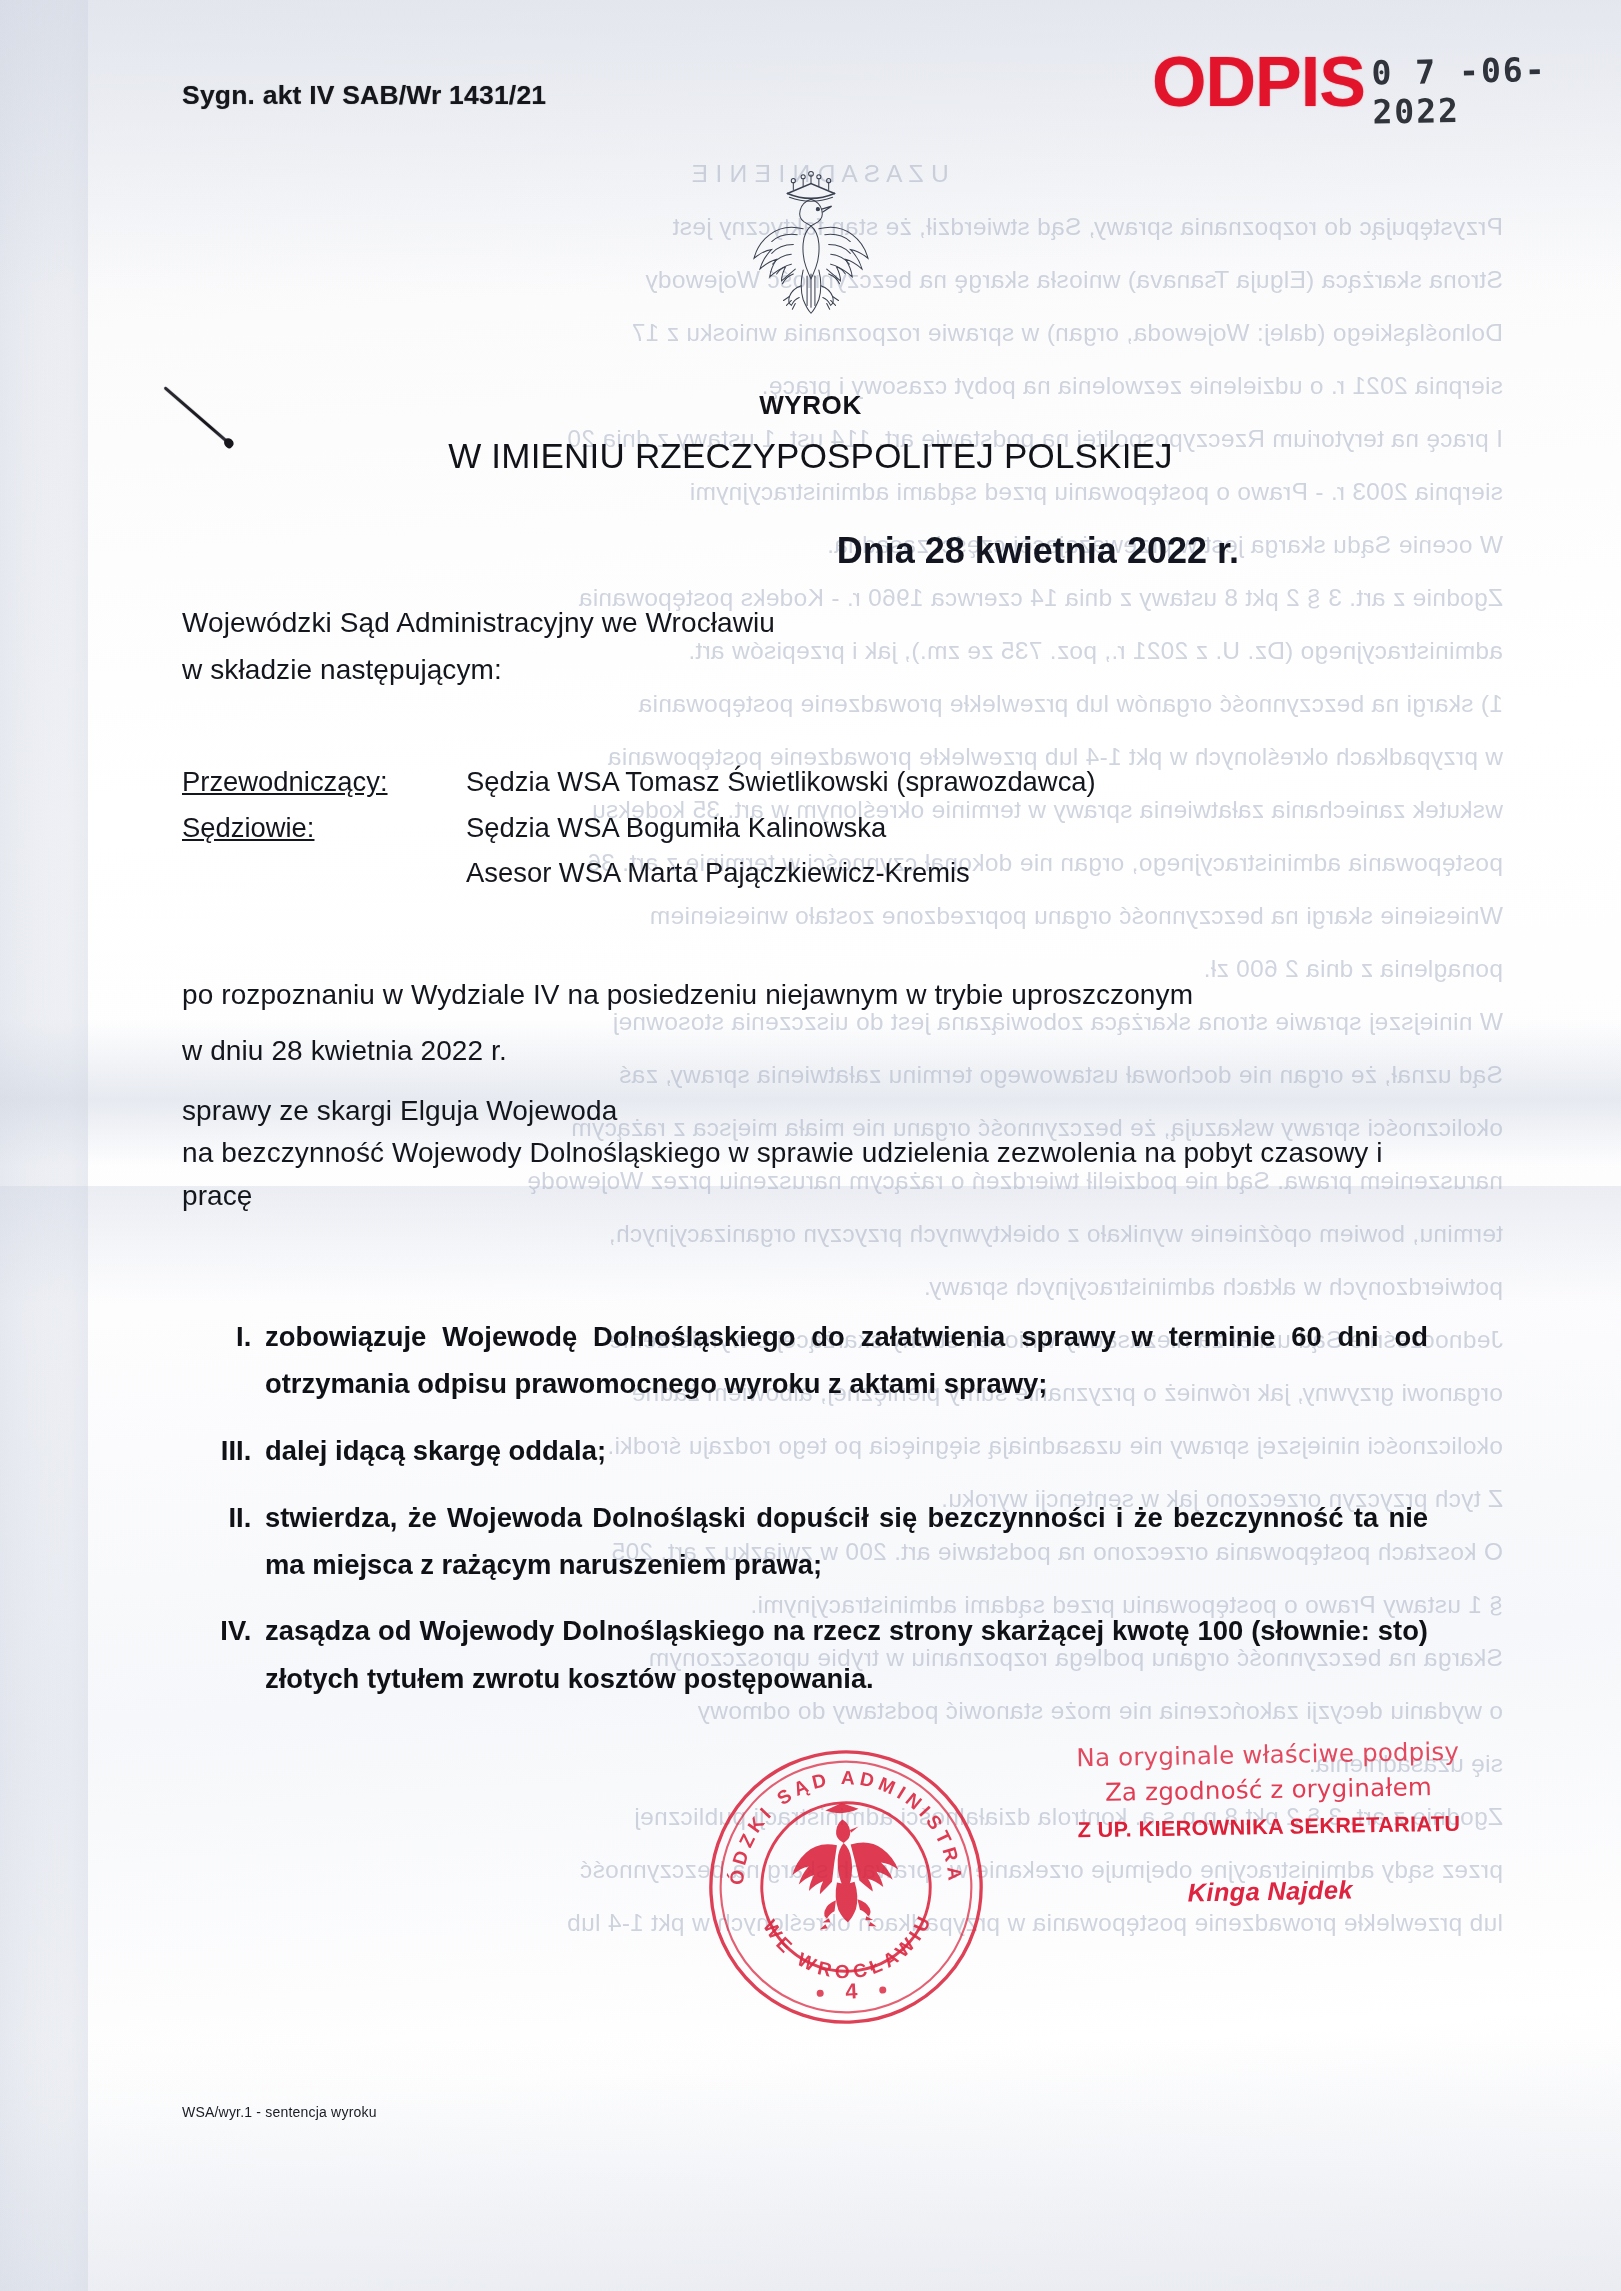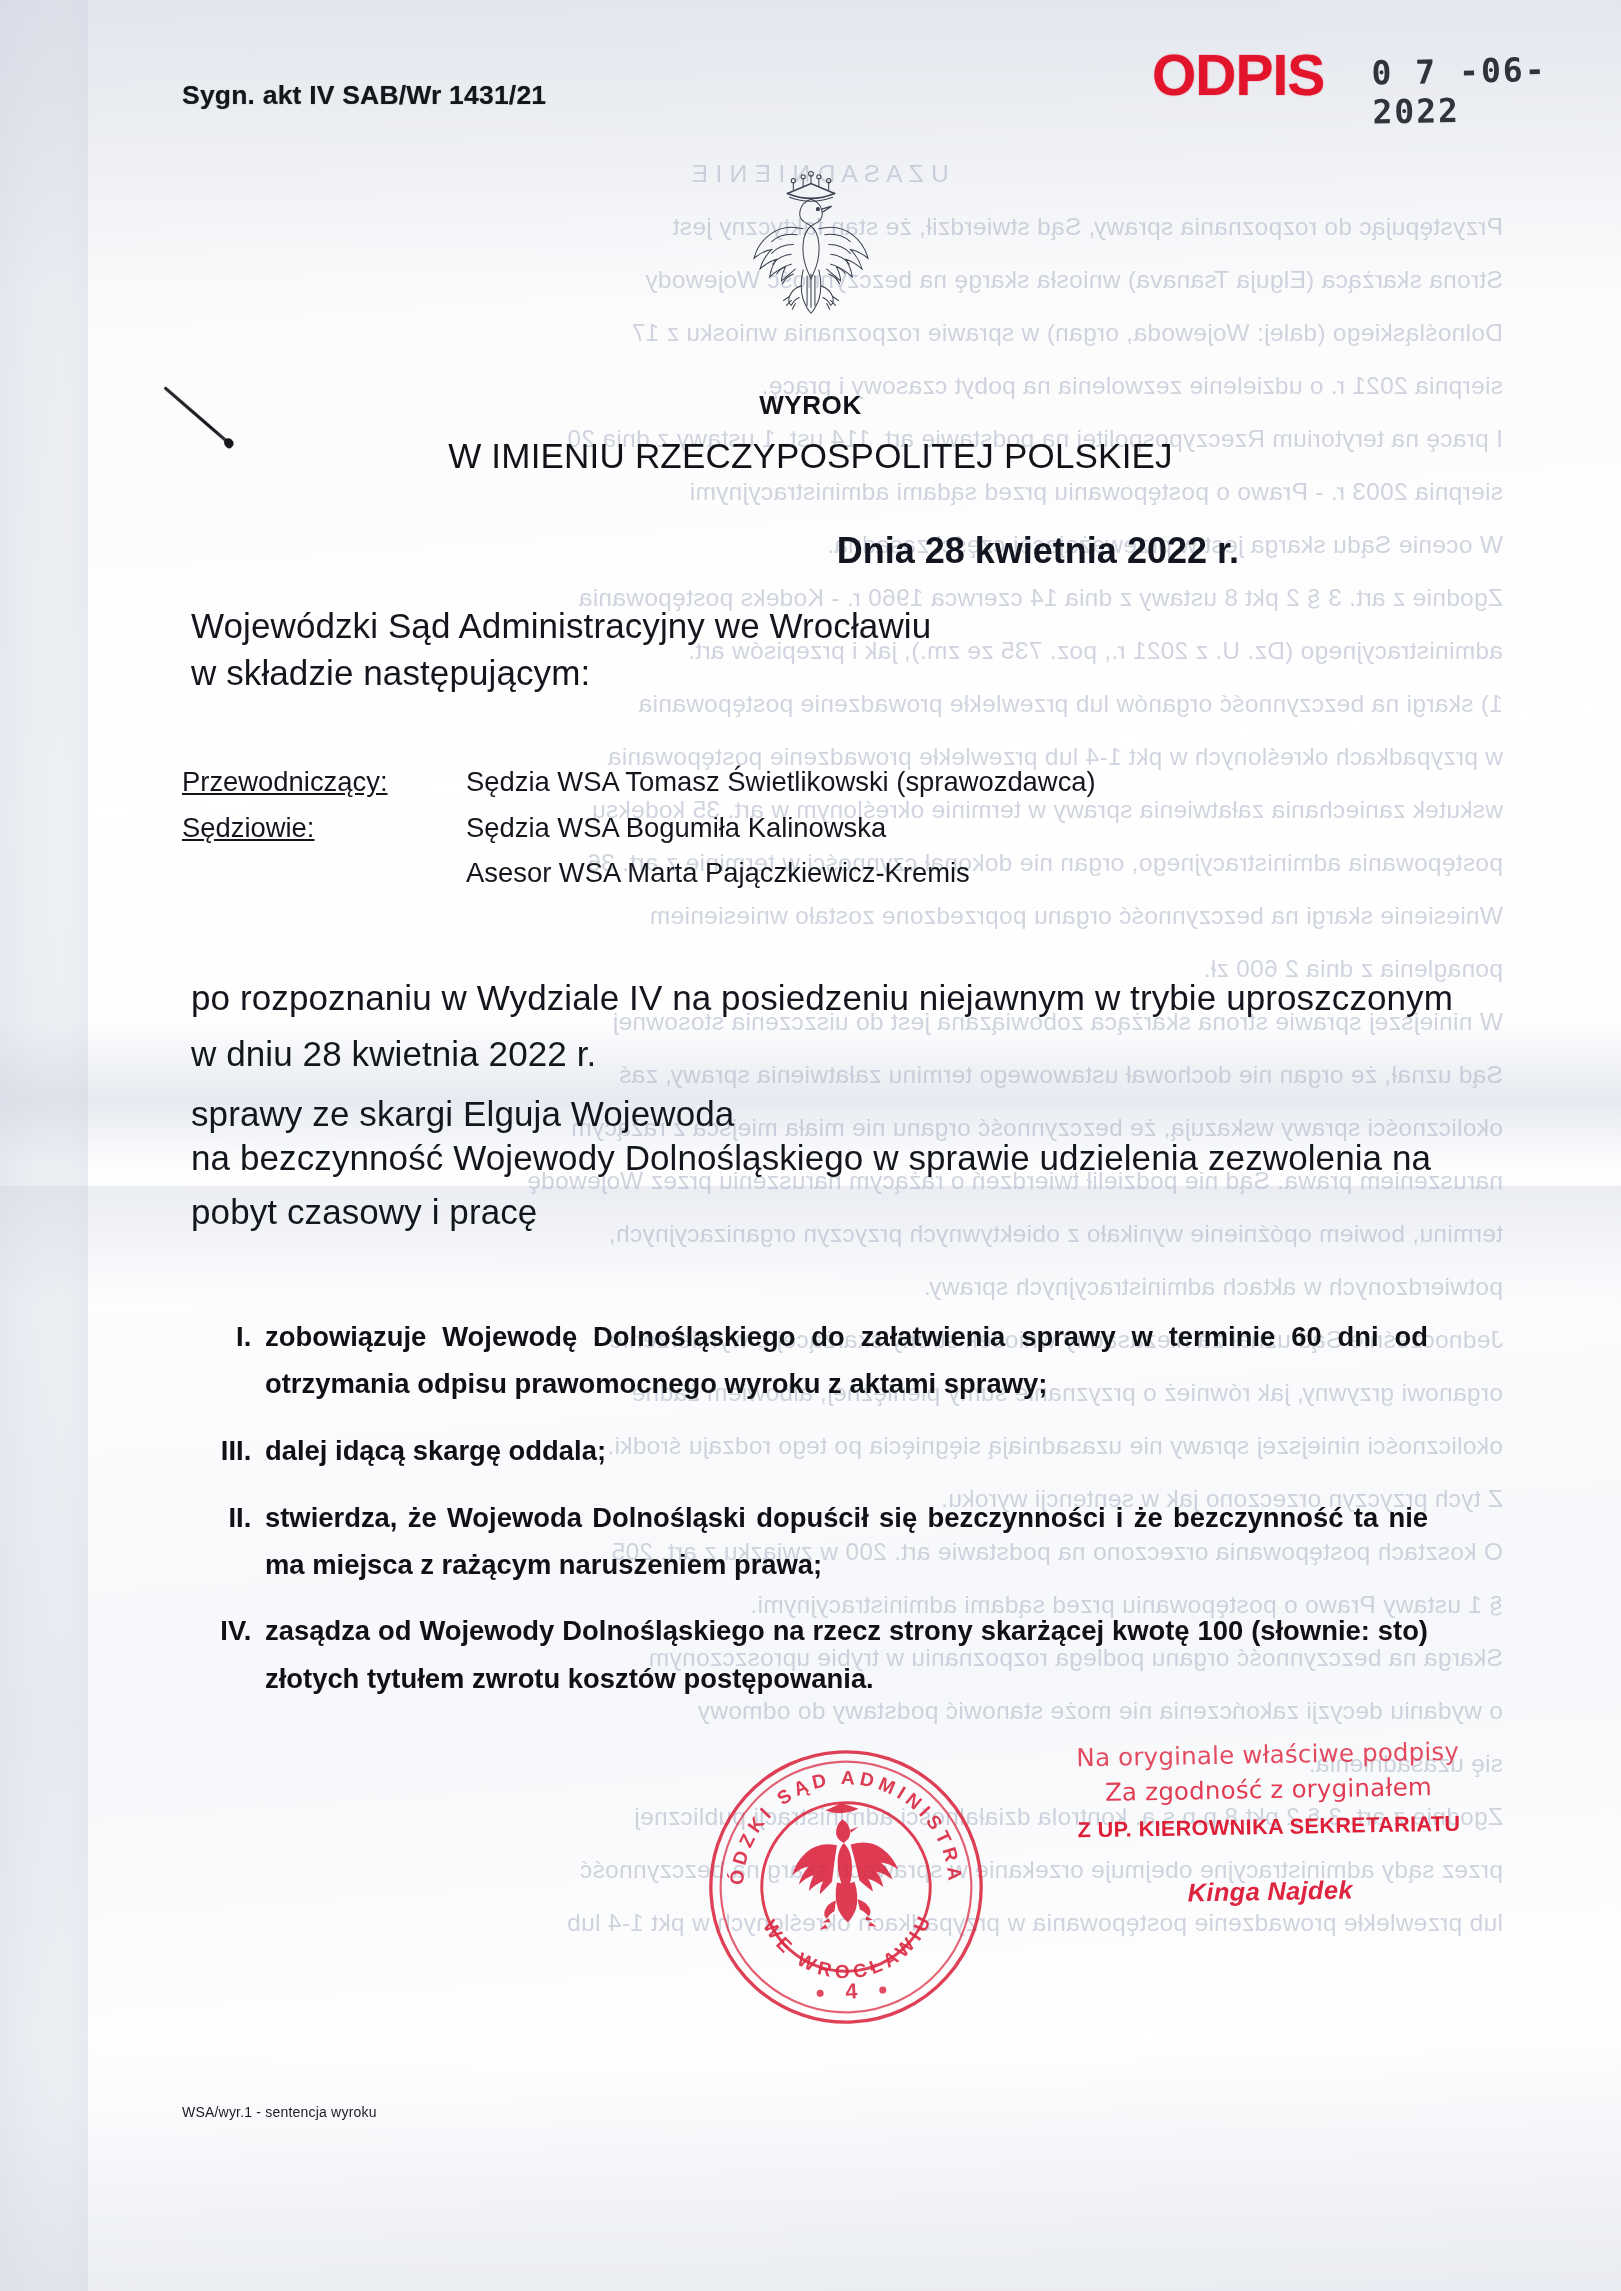--- a/index.html
+++ b/index.html
@@ -59,21 +59,21 @@
     left: 182px; top: 80px;
     font-size: 26.5px;
     font-weight: bold;
     color: #14161c;
     letter-spacing: 0.2px;
     text-shadow: 0 0 1px rgba(20,22,28,.5);
   }
   .odpis {
     position: absolute;
     left: 1152px; top: 42px;
-    font-size: 57px;
+    font-size: 70px;
     font-weight: bold;
     color: #e2142b;
     letter-spacing: -1px;
     font-family: "Liberation Sans", sans-serif;
     text-shadow: 0 0 1.5px rgba(226,20,43,.55);
   }
   .datestamp {
     position: absolute;
     left: 1372px; top: 51px;
     font-size: 33px;
@@ -139,25 +139,24 @@
     right: 382px; top: 530px;
     font-size: 36px;
     font-weight: bold;
     color: #131520;
   }
 
   
   .body-text {
     position: absolute;
     left: 182px;
-    font-size: 35px;
+    font-size: 28px;
     color: #14161d;
     line-height: 1.05;
     letter-spacing: 0.1px;
-    margin-left: 9px;
   }
   .court-name  { top: 608px; }
   .court-comp  { top: 655px; }
 
   .panel {
     position: absolute;
     left: 182px; top: 766px;
     width: 1255px;
     font-size: 27.4px;
     color: #14161d;

